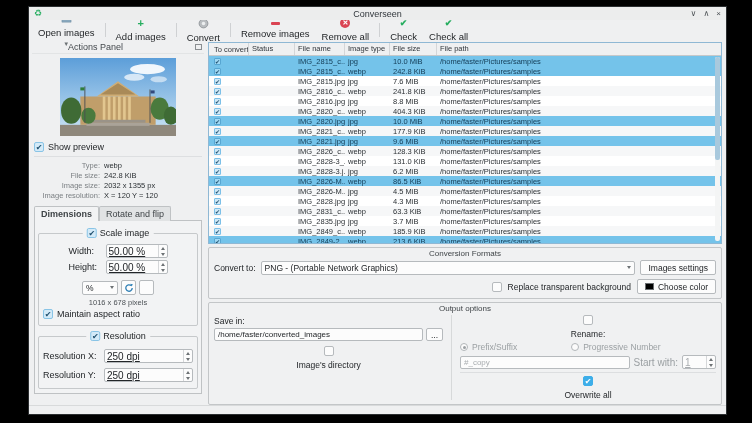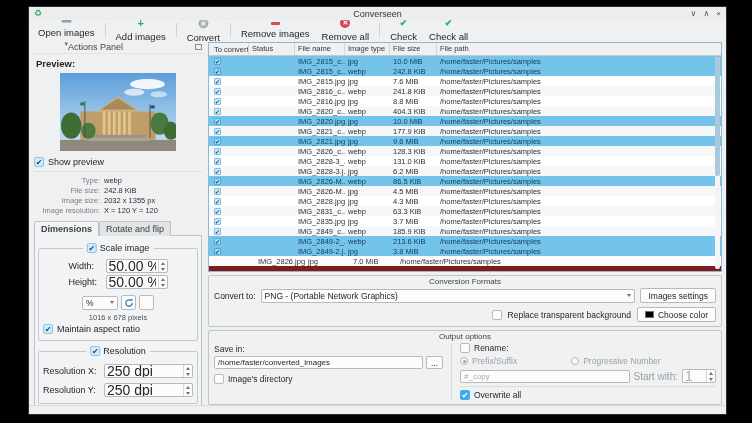--- a/index.html
+++ b/index.html
@@ -62,22 +62,22 @@
   .tabpanel { border:1px solid #bfc2c4; background:#f2f3f4; padding:6px 3px 4px 3px; margin-top:-1px; }
 
   .groupbox { border:1px solid #c6c9cb; border-radius:2px; position:relative; padding:8px 4px 4px 4px; margin-top:6px; }
   .groupbox .gb-title { position:absolute; top:-6px; left:50%; transform:translateX(-50%);
                         background:#f2f3f4; padding:0 4px; display:flex; align-items:center; gap:3px;
                         font-size:9px; white-space:nowrap; }
   .field-row { display:flex; align-items:center; gap:3px; margin:2px 0; font-size:9px; }
   .field-row .flab { width:34px; flex:0 0 auto; }
   .spin { display:flex; align-items:center; height:14px; background:#fcfcfc; border:1px solid #b6babd;
           border-radius:2px; overflow:hidden; }
-  .spin input { border:none; background:transparent; font:inherit; font-size:14px; width:100%;
-                padding:0 2px; outline:none; color:#232629; }
+  .spin input { border:none; background:transparent; font:inherit; font-size:10px; width:100%;
+                padding:0 2px; outline:none; color:#232629;text-decoration:underline; }
   .spin-btns { width:9px; height:100%; border-left:1px solid #d5d7d9; display:flex; flex-direction:column;
                align-items:center; justify-content:space-around; flex:0 0 auto; }
   .arr-up { width:0; height:0; border-left:2.5px solid transparent; border-right:2.5px solid transparent;
             border-bottom:3px solid #6d7275; }
   .arr-dn { width:0; height:0; border-left:2.5px solid transparent; border-right:2.5px solid transparent;
             border-top:3px solid #6d7275; }
   .scale-grid { display:flex; align-items:center; gap:4px;flex-direction:column; }
   .scale-left { flex:1; }
   .scale-right { display:flex; align-items:center; gap:3px; flex:0 0 auto; }
   .combo { display:flex; align-items:center; justify-content:space-between; background:#fcfcfc;
@@ -124,21 +124,21 @@
 
   .out-cols { display:flex; gap:8px; }
   .out-left { flex:1; min-width:0; }
   .out-div { width:1px; background:#d7d9da; }
   .out-right { width:256px; flex:0 0 auto; }
   .save-label { font-size:8.5px; margin:1px 0 2px 0; }
   .save-row { display:flex; gap:3px; align-items:center; }
   .text-input { flex:1; height:13px; background:#fcfcfc; border:1px solid #b6babd; border-radius:2px;
                 font:inherit; font-size:8px; padding:0 3px; outline:none; color:#232629; }
   .browse-btn { width:17px; height:13px; padding:0; justify-content:center; }
-  .sm { font-size:8.5px; }
+  .sm { font-size:8.5px;flex-direction:column; }
   .radio-row { display:flex; align-items:center; gap:4px; margin:3px 0; font-size:8.5px; color:#9ba0a3; }
   .radio { width:8px; height:8px; border:1px solid #b2b6b9; border-radius:50%; background:#fbfbfb;
            display:flex; align-items:center; justify-content:center; flex:0 0 auto; }
   .radio.on::after { content:""; width:3px; height:3px; border-radius:50%; background:#9ba0a3; }
   .copy-row { display:flex; align-items:center; gap:4px; margin:2px 0 3px 0; }
   .copy-row input::placeholder { color:#a9adb0; }
   .startwith { font-size:10px; color:#9ba0a3; white-space:nowrap; }
   .spin.dis input { color:#a9adb0; }
   .out-hr { height:1px; background:#dcdee0; margin:3px 0; }
 
@@ -206,21 +206,20 @@
   </div>
 
   <div class="main">
 
     <div class="dock">
       <div class="dock-header">
         <span>Actions Panel</span>
         <span class="float-icon"></span>
       </div>
       <div class="dock-body">
-        <div class="preview-label">Preview:</div>
 
         <svg class="preview-img" viewBox="0 0 114 77" preserveAspectRatio="none">
           <defs>
             <linearGradient id="sky" x1="0" y1="0" x2="0" y2="1">
               <stop offset="0" stop-color="#5c9ed9"></stop>
                 <stop offset="1" stop-color="#cfe6f5"></stop>
             </linearGradient>
           </defs>
           <rect width="114" height="77" fill="url(#sky)"></rect>
           <ellipse cx="86" cy="11" rx="17" ry="5" fill="#ffffff" opacity="0.9"></ellipse>

